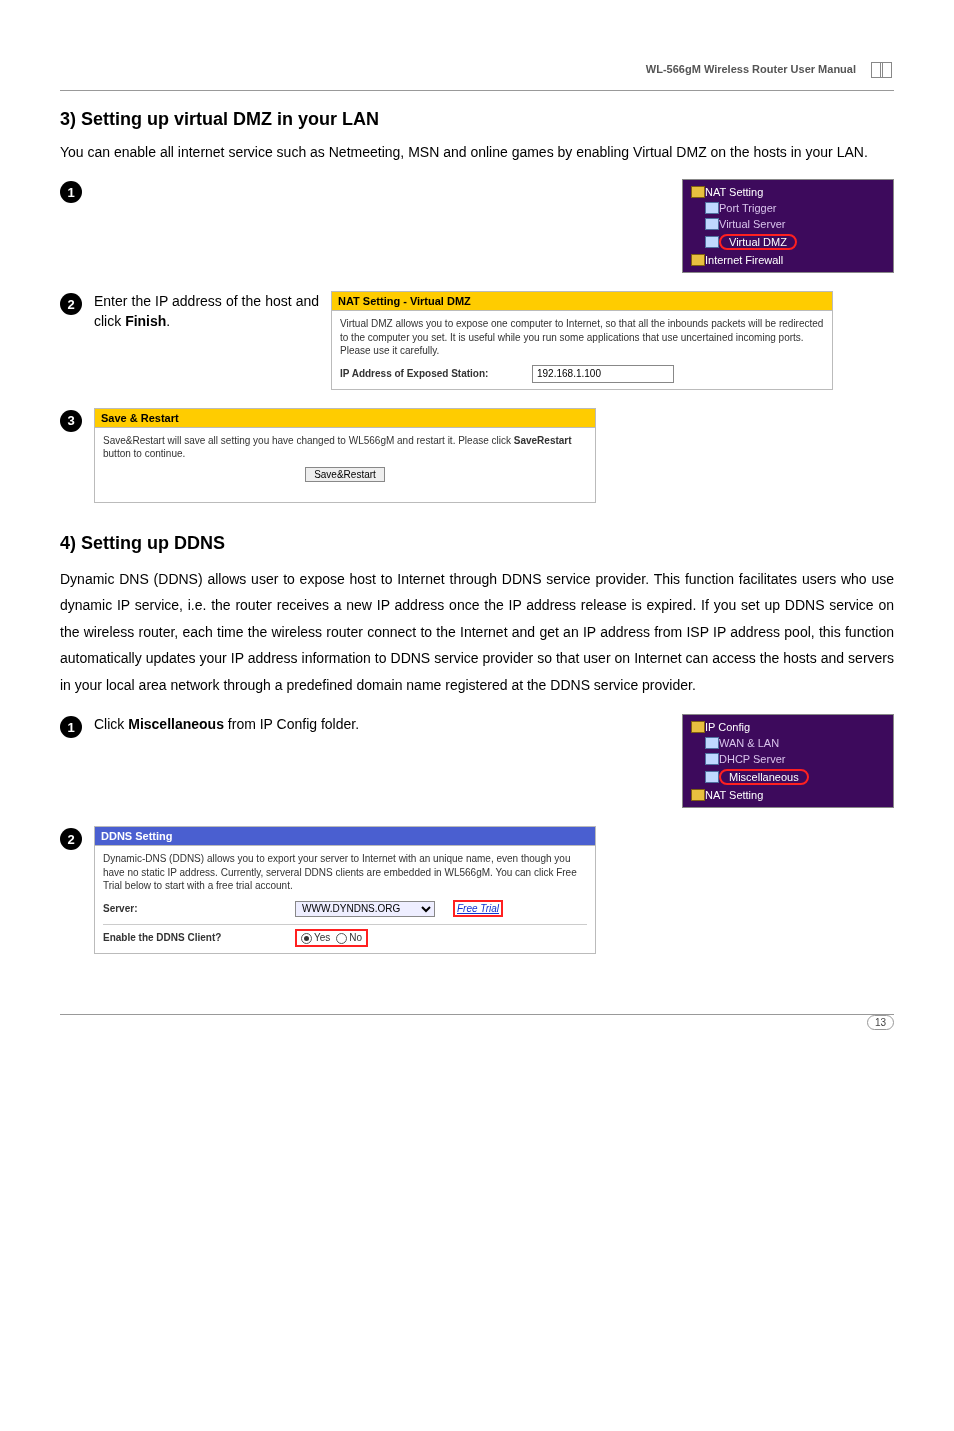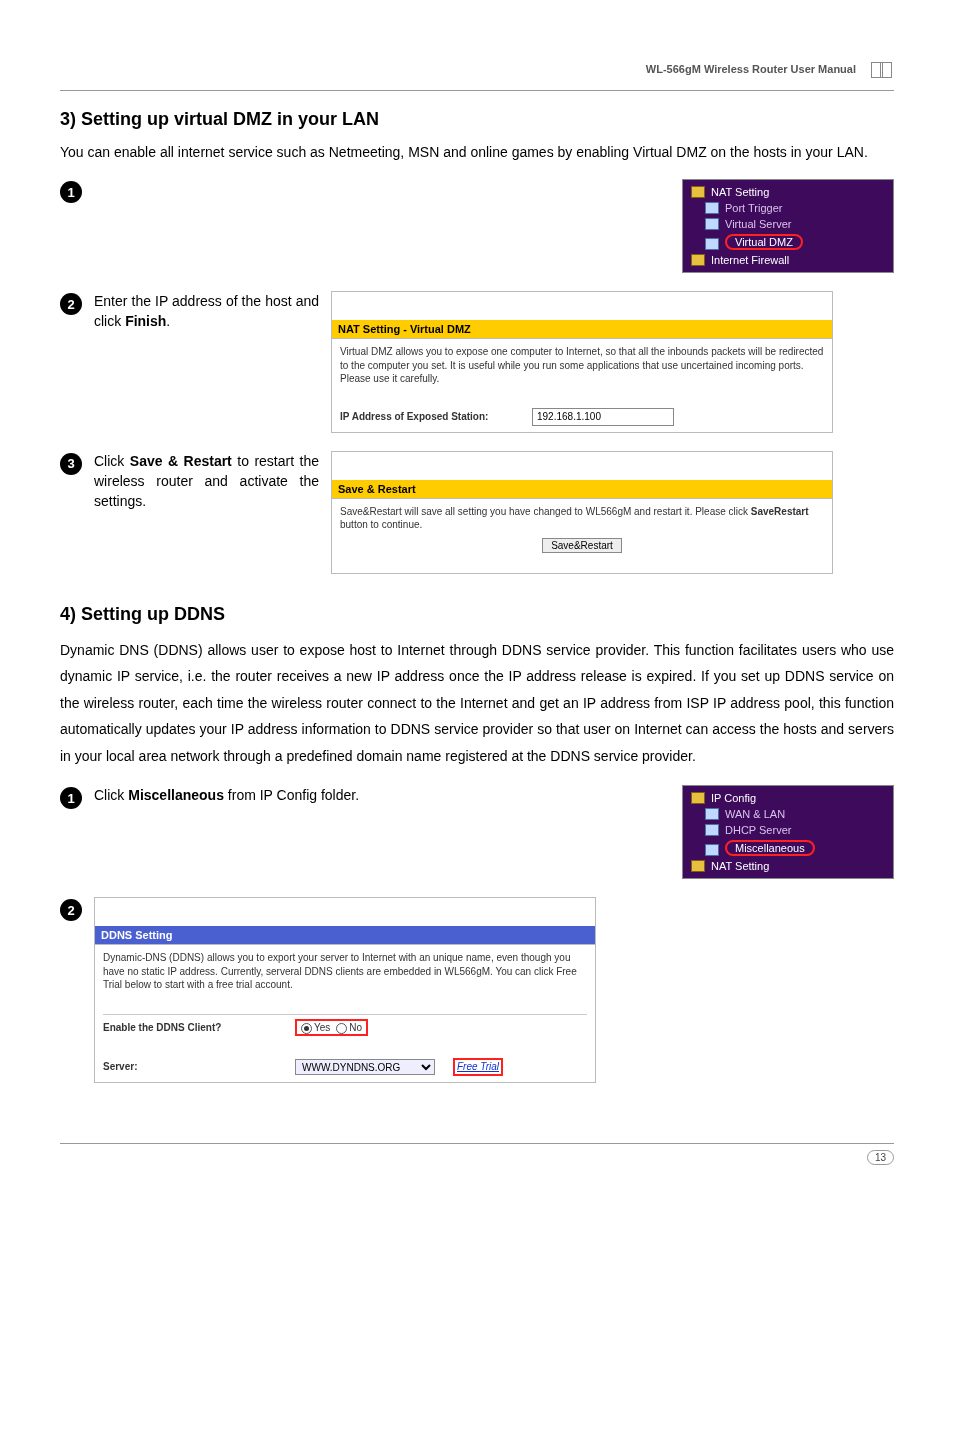--- a/index.html
+++ b/index.html
@@ -86,37 +86,36 @@
     font-size: 10px;
     width: 500px;
   }
   .panel-header {
     background: #ffcc00;
     color: #000;
     font-weight: bold;
     font-size: 11px;
     padding: 3px 6px;
     border-bottom: 1px solid #bbb;
-    margin-top: 28px;
   }
   .panel-header.blue {
     background: #4a5fd0;
     color: #fff;
   }
   .panel-body {
     padding: 6px 8px;
     color: #333;
     font-size: 10px;
     line-height: 1.35;
   }
   .panel-body-row {
     display: flex;
     align-items: center;
     gap: 12px;
-    margin-top: 22px;
+    margin-top: 7px;
   }
   .panel-label {
     font-weight: bold;
     font-size: 10px;
     flex: 0 0 180px;
   }
   .panel-input {
     border: 1px solid #888;
     font-size: 10px;
     padding: 1px 4px;
@@ -143,22 +142,21 @@
   .nav-tree {
     width: 210px;
     background: #3d0a5c;
     color: #fff;
     font-size: 11px;
     border: 1px solid #888;
     padding: 4px 0;
   }
   .nav-item {
     display: flex;
-    align-items: flex-end;
-    gap: 6px;
+    align-items: center;
     padding: 2px 8px;
     color: #fff;
   }
   .nav-item.child {
     padding-left: 22px;
     color: #d9c4ec;
   }
   .nav-item.highlight .nav-label{
     border: 2px solid #ff2020;
     border-radius: 12px;
@@ -191,21 +189,20 @@
     text-decoration: underline;
     margin-left:6px;
     border:2px solid #ff2020;
     padding:0 2px;
   }
   .footer {
     display: flex;
     justify-content: flex-end;
     border-top: 1px solid #999;
     margin-top: 60px;
-    padding-top: 6px;
   }
   .page-num {
     border: 1px solid #999;
     border-radius: 10px;
     font-size: 10px;
     padding: 1px 7px;
     color: #444;
   }
   b { font-weight: bold; }
 </style>
@@ -262,23 +259,20 @@
         <div class="panel-body-row">
           <span class="panel-label">IP Address of Exposed Station:</span>
           <input class="panel-input" value="192.168.1.100" style="">
         </div>
       </div>
     </div>
   </div>
 
   <div class="step-row">
     <div class="step-badge">3</div>
-    <div class="step-text">
-      <span>Click </span><b>Save &amp; Restart</b><span> to restart the wireless router and activate the settings.</span>
-    </div>
     <div class="screenshot-panel">
       <div class="panel-header">Save &amp; Restart</div>
       <div class="panel-body">
         <span>Save&amp;Restart will save all setting you have changed to WL566gM and restart it. Please click </span><b>SaveRestart</b><span> button to continue.</span>
         <button class="save-btn">Save&amp;Restart</button>
       </div>
     </div>
   </div>
 
   <h2 class="section" style="margin-top:30px">4) Setting up DDNS</h2>
@@ -314,34 +308,34 @@
         </div>
     </div>
   </div>
 
   <div class="step-row">
     <div class="step-badge">2</div>
     <div class="screenshot-panel">
       <div class="panel-header blue">DDNS Setting</div>
       <div class="panel-body">
         <div>Dynamic-DNS (DDNS) allows you to export your server to Internet with an unique name, even though you have no static IP address. Currently, serveral DDNS clients are embedded in WL566gM. You can click Free Trial below to start with a free trial account.</div>
+        <div class="panel-body-row">
+          <span class="panel-label">Server:</span>
+          <select class="panel-select">
+            <option>WWW.DYNDNS.ORG</option>
+          </select>
+          <span class="free-trial">Free Trial</span>
+        </div>
         <div class="panel-body-row" style="border-top:1px solid #ccc;padding-top:4px;">
           <span class="panel-label">Enable the DDNS Client?</span>
           <span class="red-box">
             <span><span class="radio-circle checked"></span><span>Yes</span></span>
             <span><span class="radio-circle"></span><span>No</span></span>
           </span>
         </div>
-        <div class="panel-body-row">
-          <span class="panel-label">Server:</span>
-          <select class="panel-select">
-            <option>WWW.DYNDNS.ORG</option>
-          </select>
-          <span class="free-trial">Free Trial</span>
-        </div>
       </div>
     </div>
   </div>
 
   <div class="footer">
     <span class="page-num">13</span>
   </div>
 
 </div>
 

